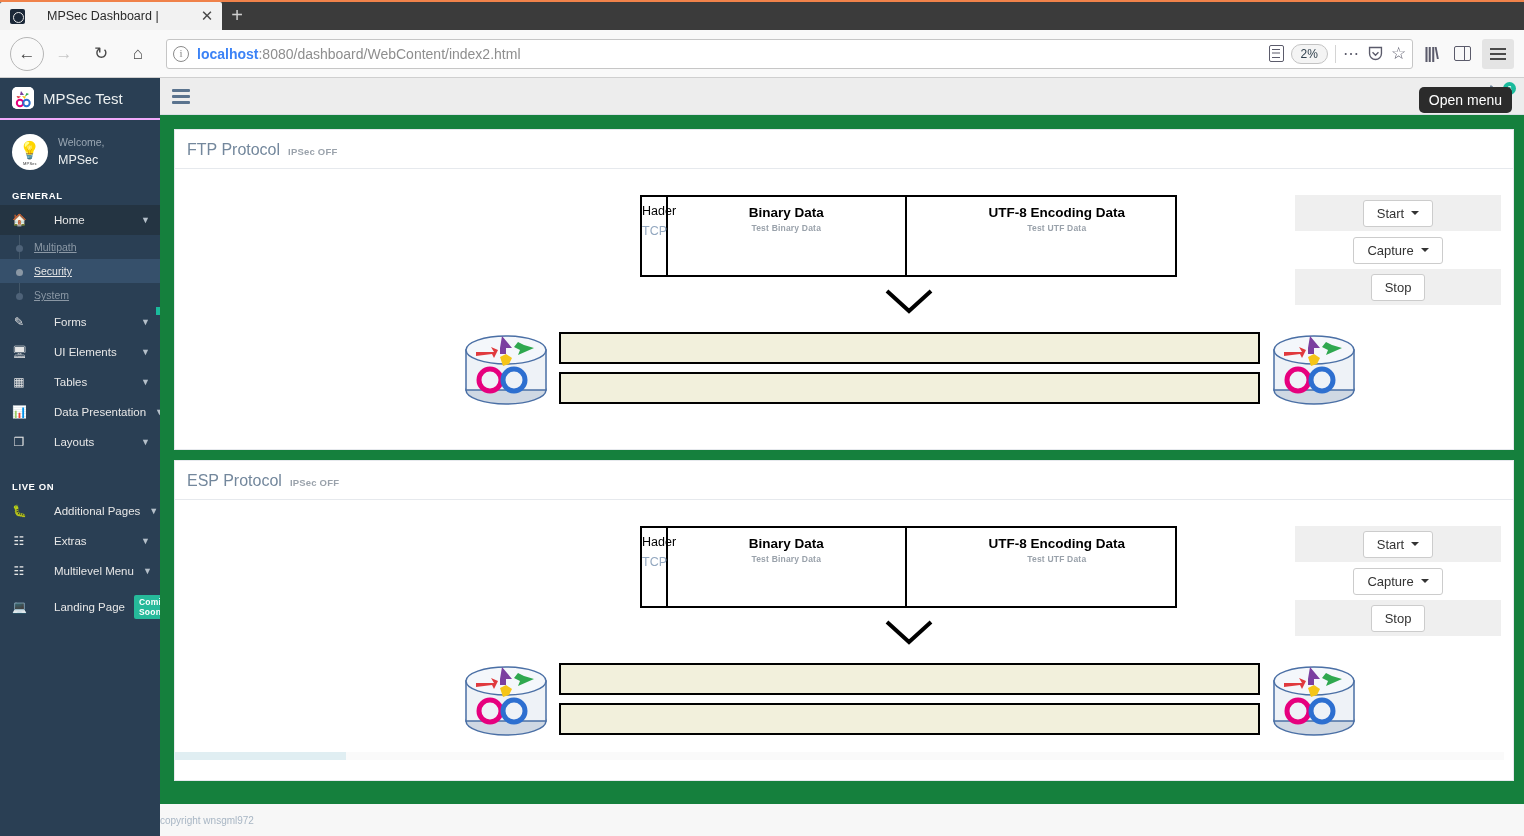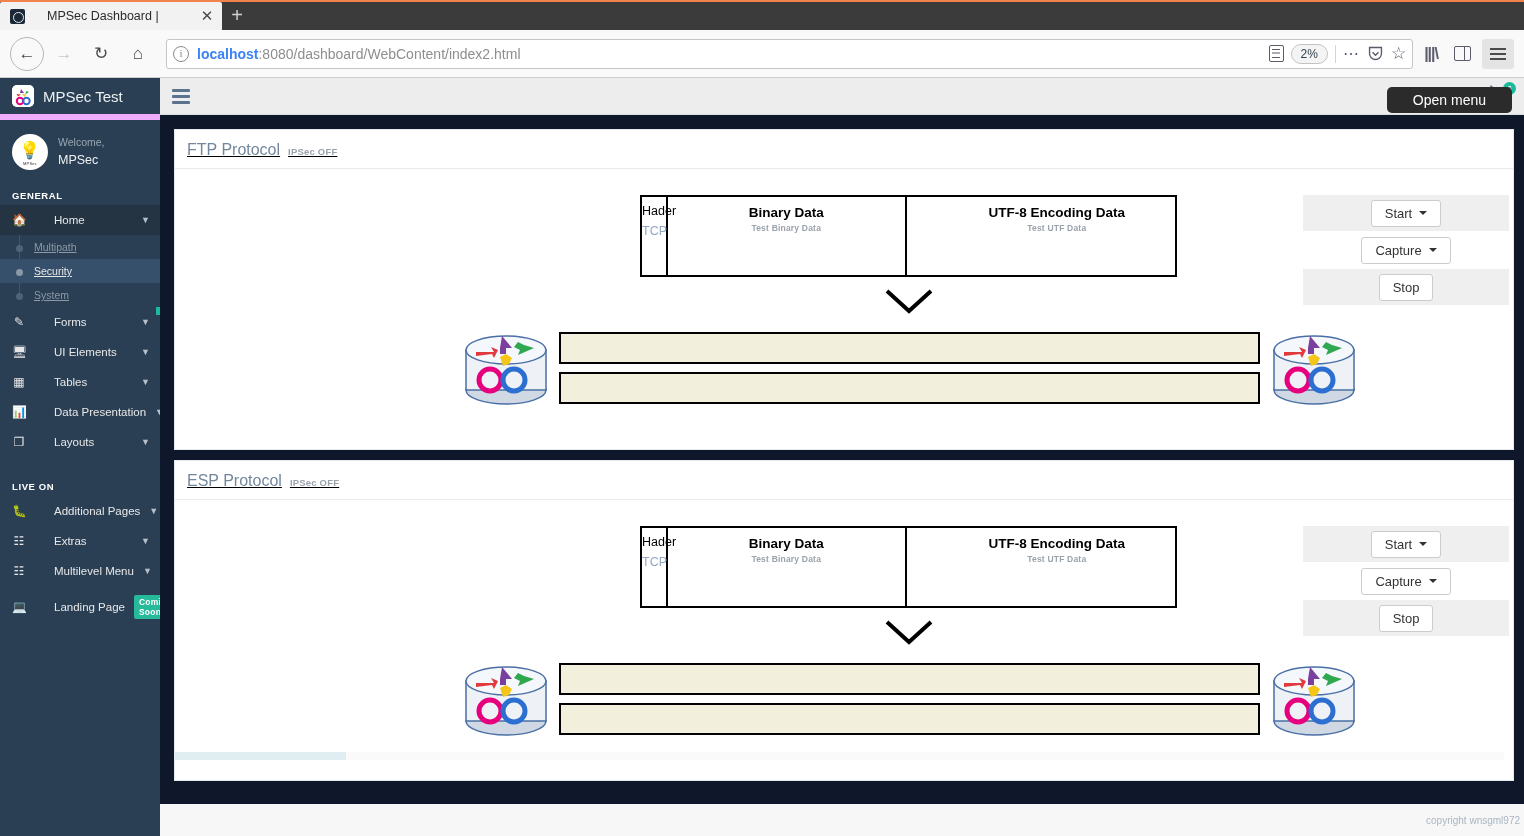--- a/index.html
+++ b/index.html
@@ -114,21 +114,21 @@
     display: flex; background: #f7f7f7;
   }
 
   
   .sidenav {
     width: 160px; background: #2A3F54; color: #E7E7E7;
     flex: none; position: relative; overflow: hidden;
   }
   .brand {
     height: 42px; display: flex; align-items: center; gap: 9px;
-    padding: 0 12px; border-bottom: 6px solid #f0abfc;
+    padding: 0 12px; border-bottom: 2px solid #f0abfc;
   }
   .brand-logo {
     width: 22px; height: 22px; background: #fff; border-radius: 5px;
     position: relative; flex: none; overflow: hidden;
   }
   .brand-title { font-size: 15px; color: #ECF0F1; white-space: nowrap; }
 
   .profile { display: flex; align-items: center; gap: 10px; padding: 14px 10px 14px 12px; }
   .avatar {
     width: 36px; height: 36px; border-radius: 50%; background: #fff;
@@ -202,28 +202,27 @@
     border-left: 1.3px solid #73879C; border-right: 1.3px solid #73879C;
     transform: skewY(32deg); transform-origin: left top;
   }
   .env-badge {
     position: absolute; right: -4px; top: -4px; min-width: 13px; height: 13px;
     background: #1ABB9C; color: #fff; font-size: 8px; border-radius: 50%;
     display: flex; align-items: center; justify-content: center; font-weight: bold;
   }
   .tooltip {
     position: absolute; right: 0; top: 1px; background: #2b2b2b; color: #fff;
-    font-size: 14px; padding: 5px 26px; border-radius: 5px; white-space: nowrap;
+    font-size: 14px; padding: 5px 10px; border-radius: 5px; white-space: nowrap;
     z-index: 30;
   }
 
   .content {
     flex: 1; padding: 14px 10px 0 14px; overflow: hidden; position: relative;
-    background: #0f172a;
-    text-decoration: underline;
+    background: #15803d;
   }
 
   .panel {
     background: #fff; border: 1px solid #E6E9ED; margin-bottom: 10px;
     padding: 9px 0 0 0;
   }
   .panel-head {
     padding: 2px 12px 9px 12px; border-bottom: 1px solid #E6E9ED;
     display: flex; align-items: baseline; gap: 8px;
   }
@@ -259,40 +258,40 @@
   .db.left { left: 0; }
   .db.right { left: 808px; }
   .boxes {
     position: absolute; left: 99px; right: 80px; top: 0; bottom: 0;
     display: flex; flex-direction: column; justify-content: center; gap: 8px;
   }
   .datafield {
     height: 32px; background: #F2F0DC; border: 2px solid #000;
   }
 
-  .btnstack { position: absolute; right: 4px; top: 26px; width: 206px; }
+  .btnstack { position: absolute; right: 12px; top: 26px; width: 206px; }
   .btnband {
     background: #EFEFEF; height: 36px; display: flex; align-items: center;
     justify-content: center; margin-bottom: 1px;
   }
   .btnband.b2 { background: transparent; }
   .btnband.b3 { background: #EFEFEF; }
   .btn {
     background: #fff; border: 1px solid #ccc; border-radius: 3px;
     font-size: 13px; color: #333; padding: 5px 13px; display: flex;
     align-items: center; gap: 7px; min-width: 50px; justify-content: center;
   }
   .caret {
     width: 0; height: 0; border-left: 4px solid transparent;
     border-right: 4px solid transparent; border-top: 4px solid #333;
   }
 
   .footer {
     height: 32px; flex: none; display: flex; align-items: center;
-    justify-content: flex-end; padding-right: 4px;
+    justify-content: flex-start; padding-right: 4px;
     font-size: 10px; color: #a8b6c4; background: #F7F7F7;
   }
 
   .hscroll {
     position: absolute; left: 14px; bottom: 44px; width: 1330px; height: 8px;
     background: #fafafa;
   }
   .hscroll i { display: block; width: 172px; height: 8px; background: #e0eef2; }
 </style>
 </head>

